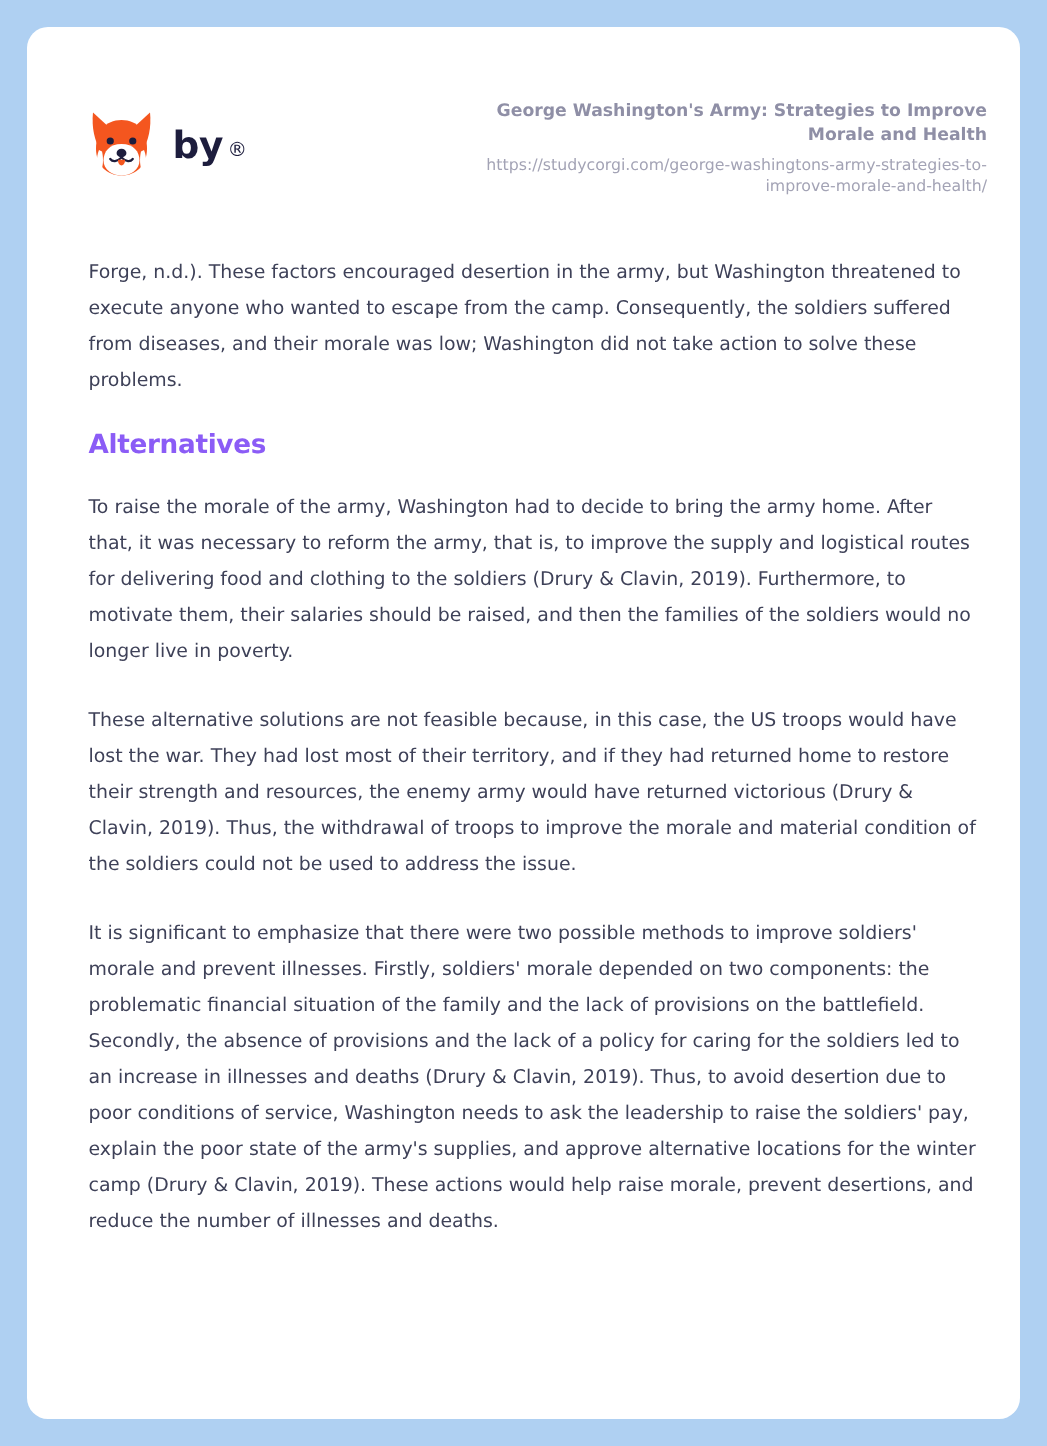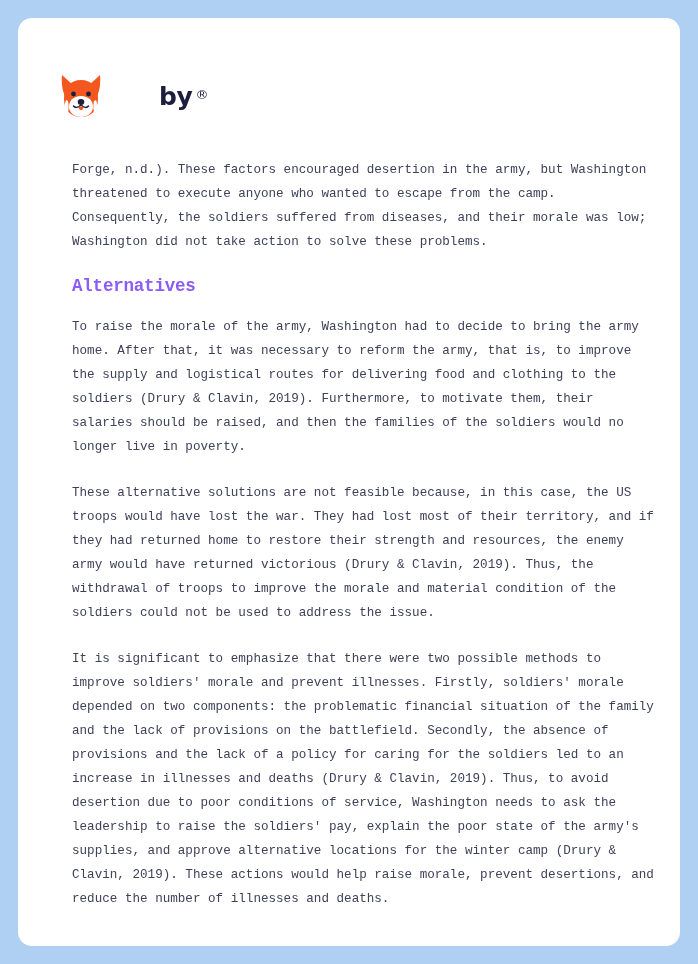--- a/index.html
+++ b/index.html
@@ -45,28 +45,27 @@
 
   .brand-logo {
     width: 46px;
     height: 48px;
     flex: 0 0 auto;
     display: block;
   }
 
   .brand-wordmark {
     display: flex;
-    align-items: center;
+    align-items: flex-end;
     color: #1d1d3d;
     font-size: 25px;
     font-weight: bold;
     letter-spacing: -0.3px;
     line-height: 1;
     white-space: nowrap;
-    margin-left: 44px;
   }
   .brand-reg {
     font-size: 13px;
     line-height: 1;
     position: relative;
     top: -2px;
     margin-left: 3px;
     font-weight: normal;
   }
 
@@ -87,23 +86,22 @@
     color: #a3a3b5;
     font-size: 10.5px;
     font-weight: normal;
     line-height: 1.35;
     margin: 0;
     word-break: break-word;
   }
 
   
   .doc-body {
-    padding: 0 26px 0 54px;
+    padding: 0 26px 0 41px;
     margin-top: 38px;
-    font-family: Liberation Mono, monospace;
   }
 
   .doc-body p {
     color: #3e4158;
     font-size: 12.6px;
     line-height: 24px;
     margin: 0 0 22px 0;
     text-align: left;
   }
 
@@ -152,20 +150,24 @@
 
           <path d="M20.6 34.5 C20.6 39.5, 25.4 39.5, 25.4 34.5 Z" fill="#f4561f"></path>
         </svg>
       </span>
       <span class="brand-wordmark">
         <span>by </span>
           <span class="brand-reg">®</span>
       </span>
     </div>
 
+    <div class="doc-meta">
+      <p class="doc-title">George Washington's Army: Strategies to Improve Morale and Health</p>
+      <p class="doc-url">https://studycorgi.com/george-washingtons-army-strategies-to-improve-morale-and-health/</p>
+    </div>
 
   </div>
 
   <div class="doc-body">
 
     <p>Forge, n.d.). These factors encouraged desertion in the army, but Washington threatened to execute anyone who wanted to escape from the camp. Consequently, the soldiers suffered from diseases, and their morale was low; Washington did not take action to solve these problems.</p>
 
     <h2>Alternatives</h2>
 
     <p>To raise the morale of the army, Washington had to decide to bring the army home. After that, it was necessary to reform the army, that is, to improve the supply and logistical routes for delivering food and clothing to the soldiers (Drury &amp; Clavin, 2019). Furthermore, to motivate them, their salaries should be raised, and then the families of the soldiers would no longer live in poverty.</p>

